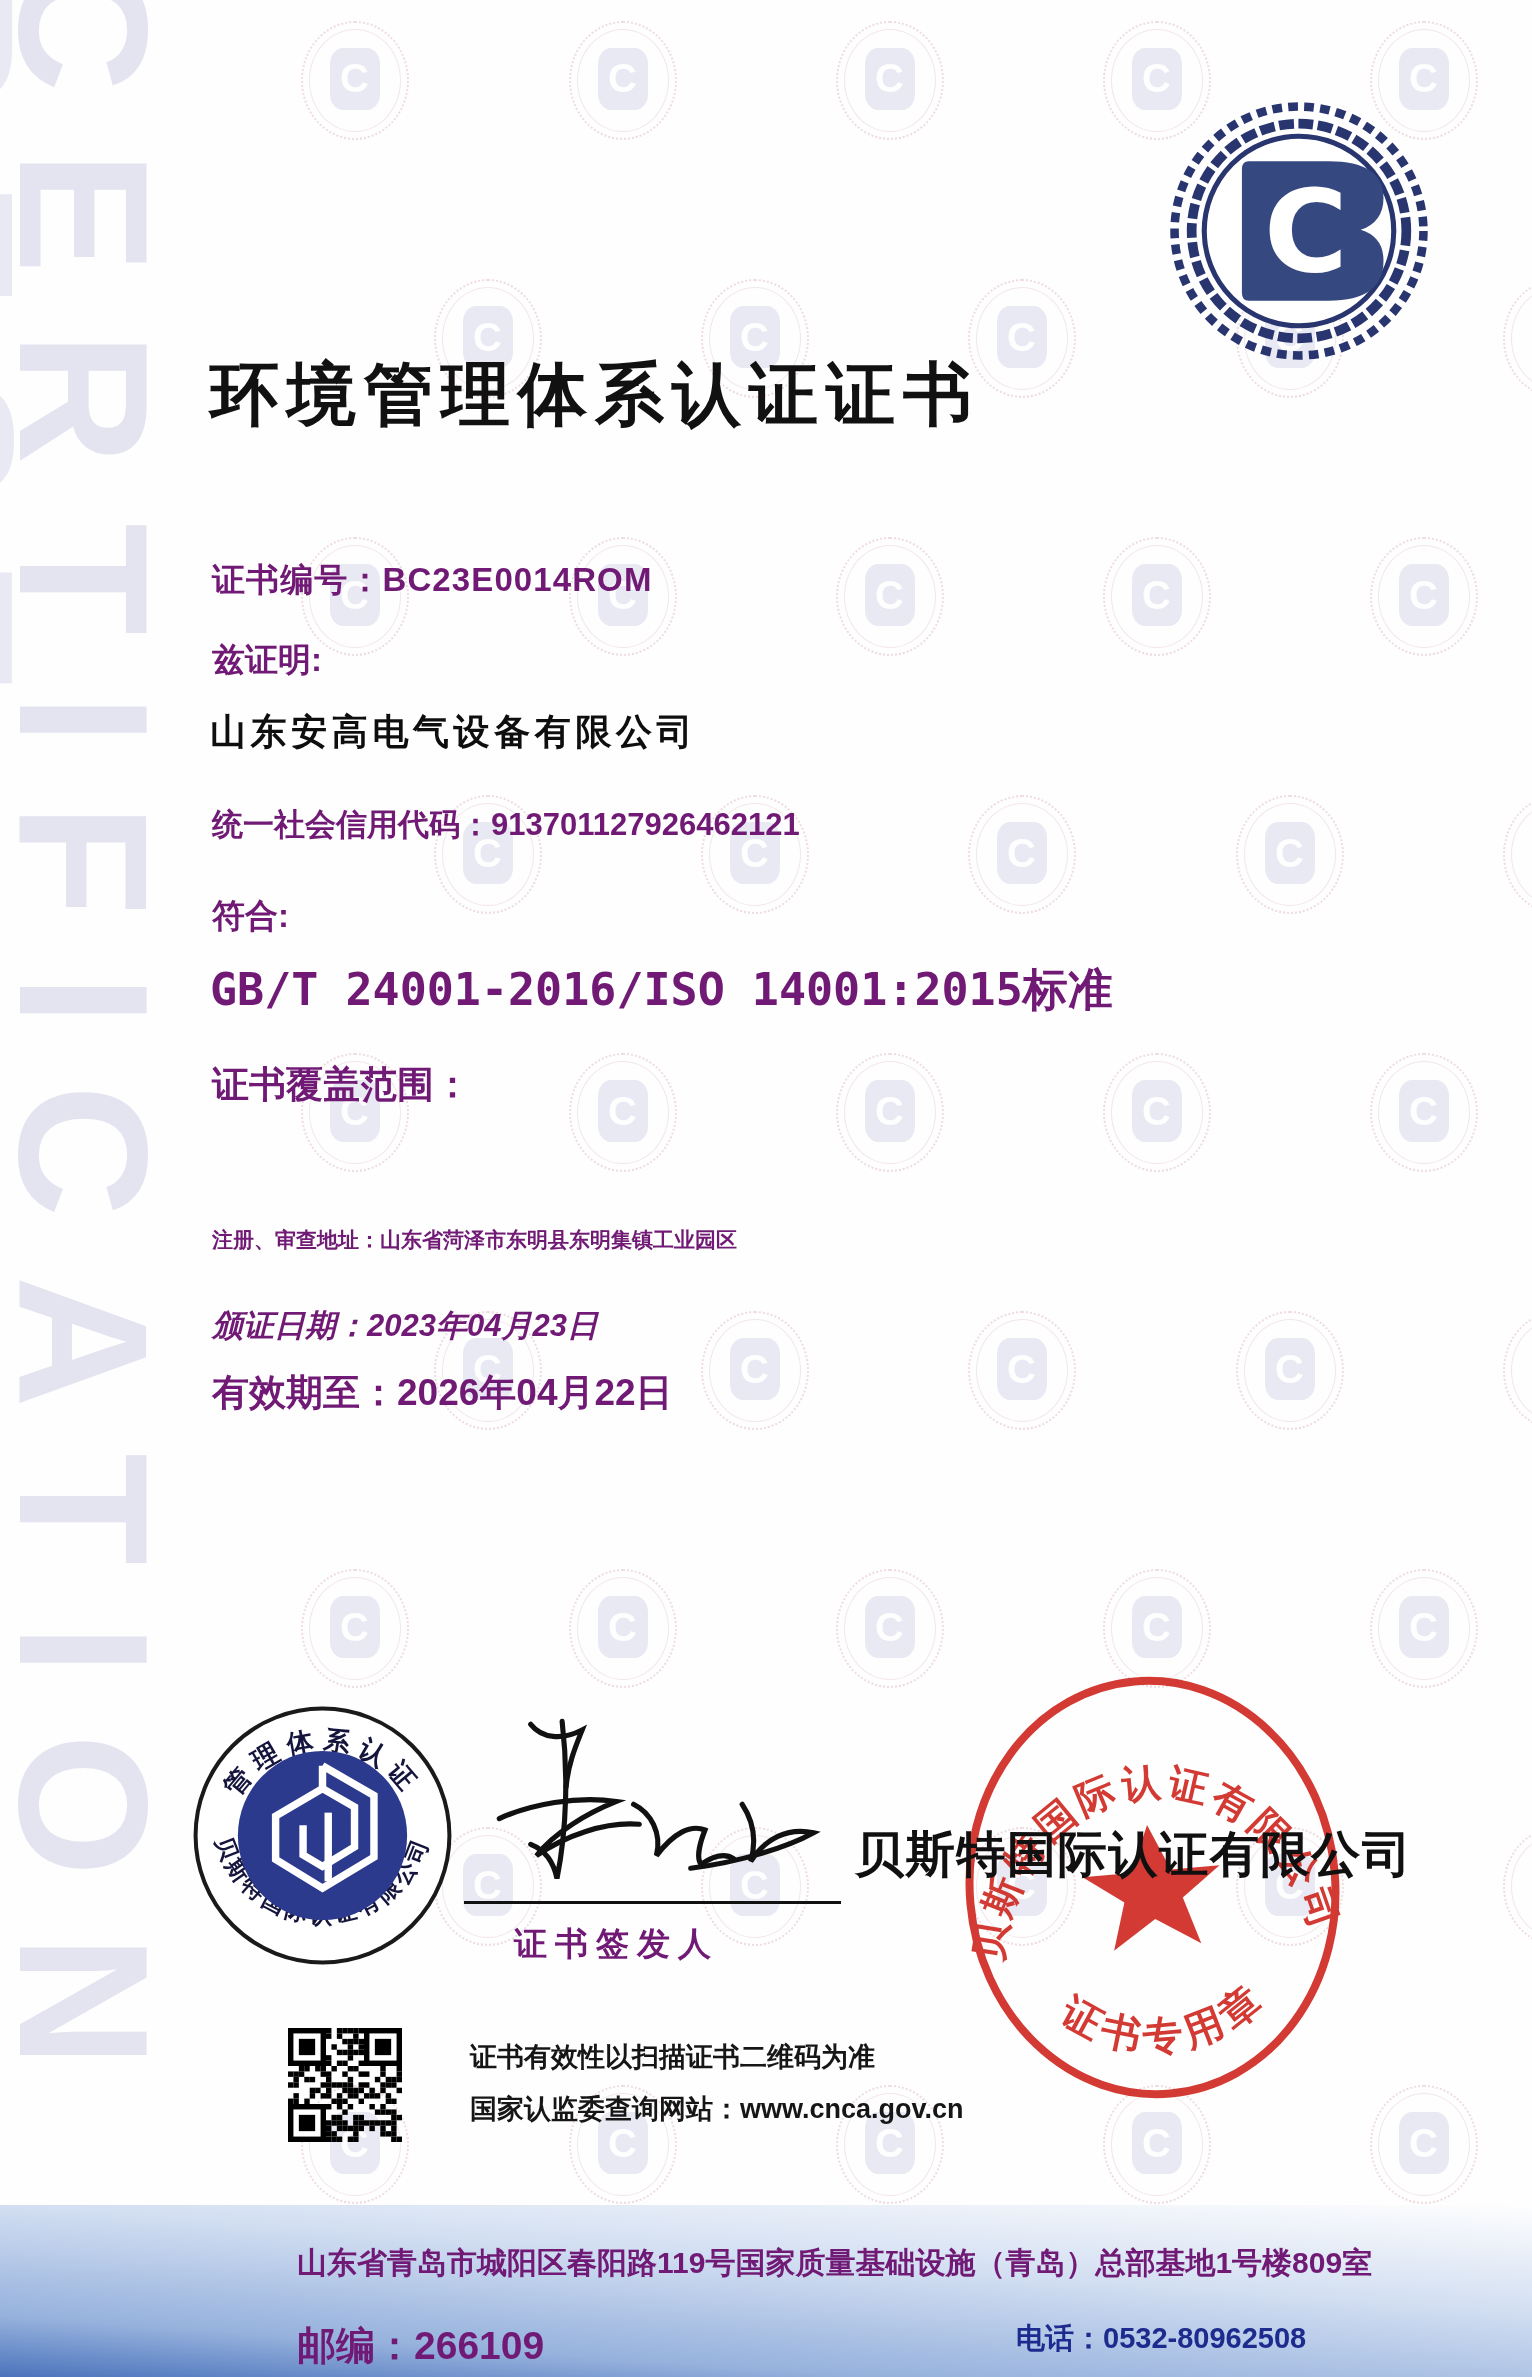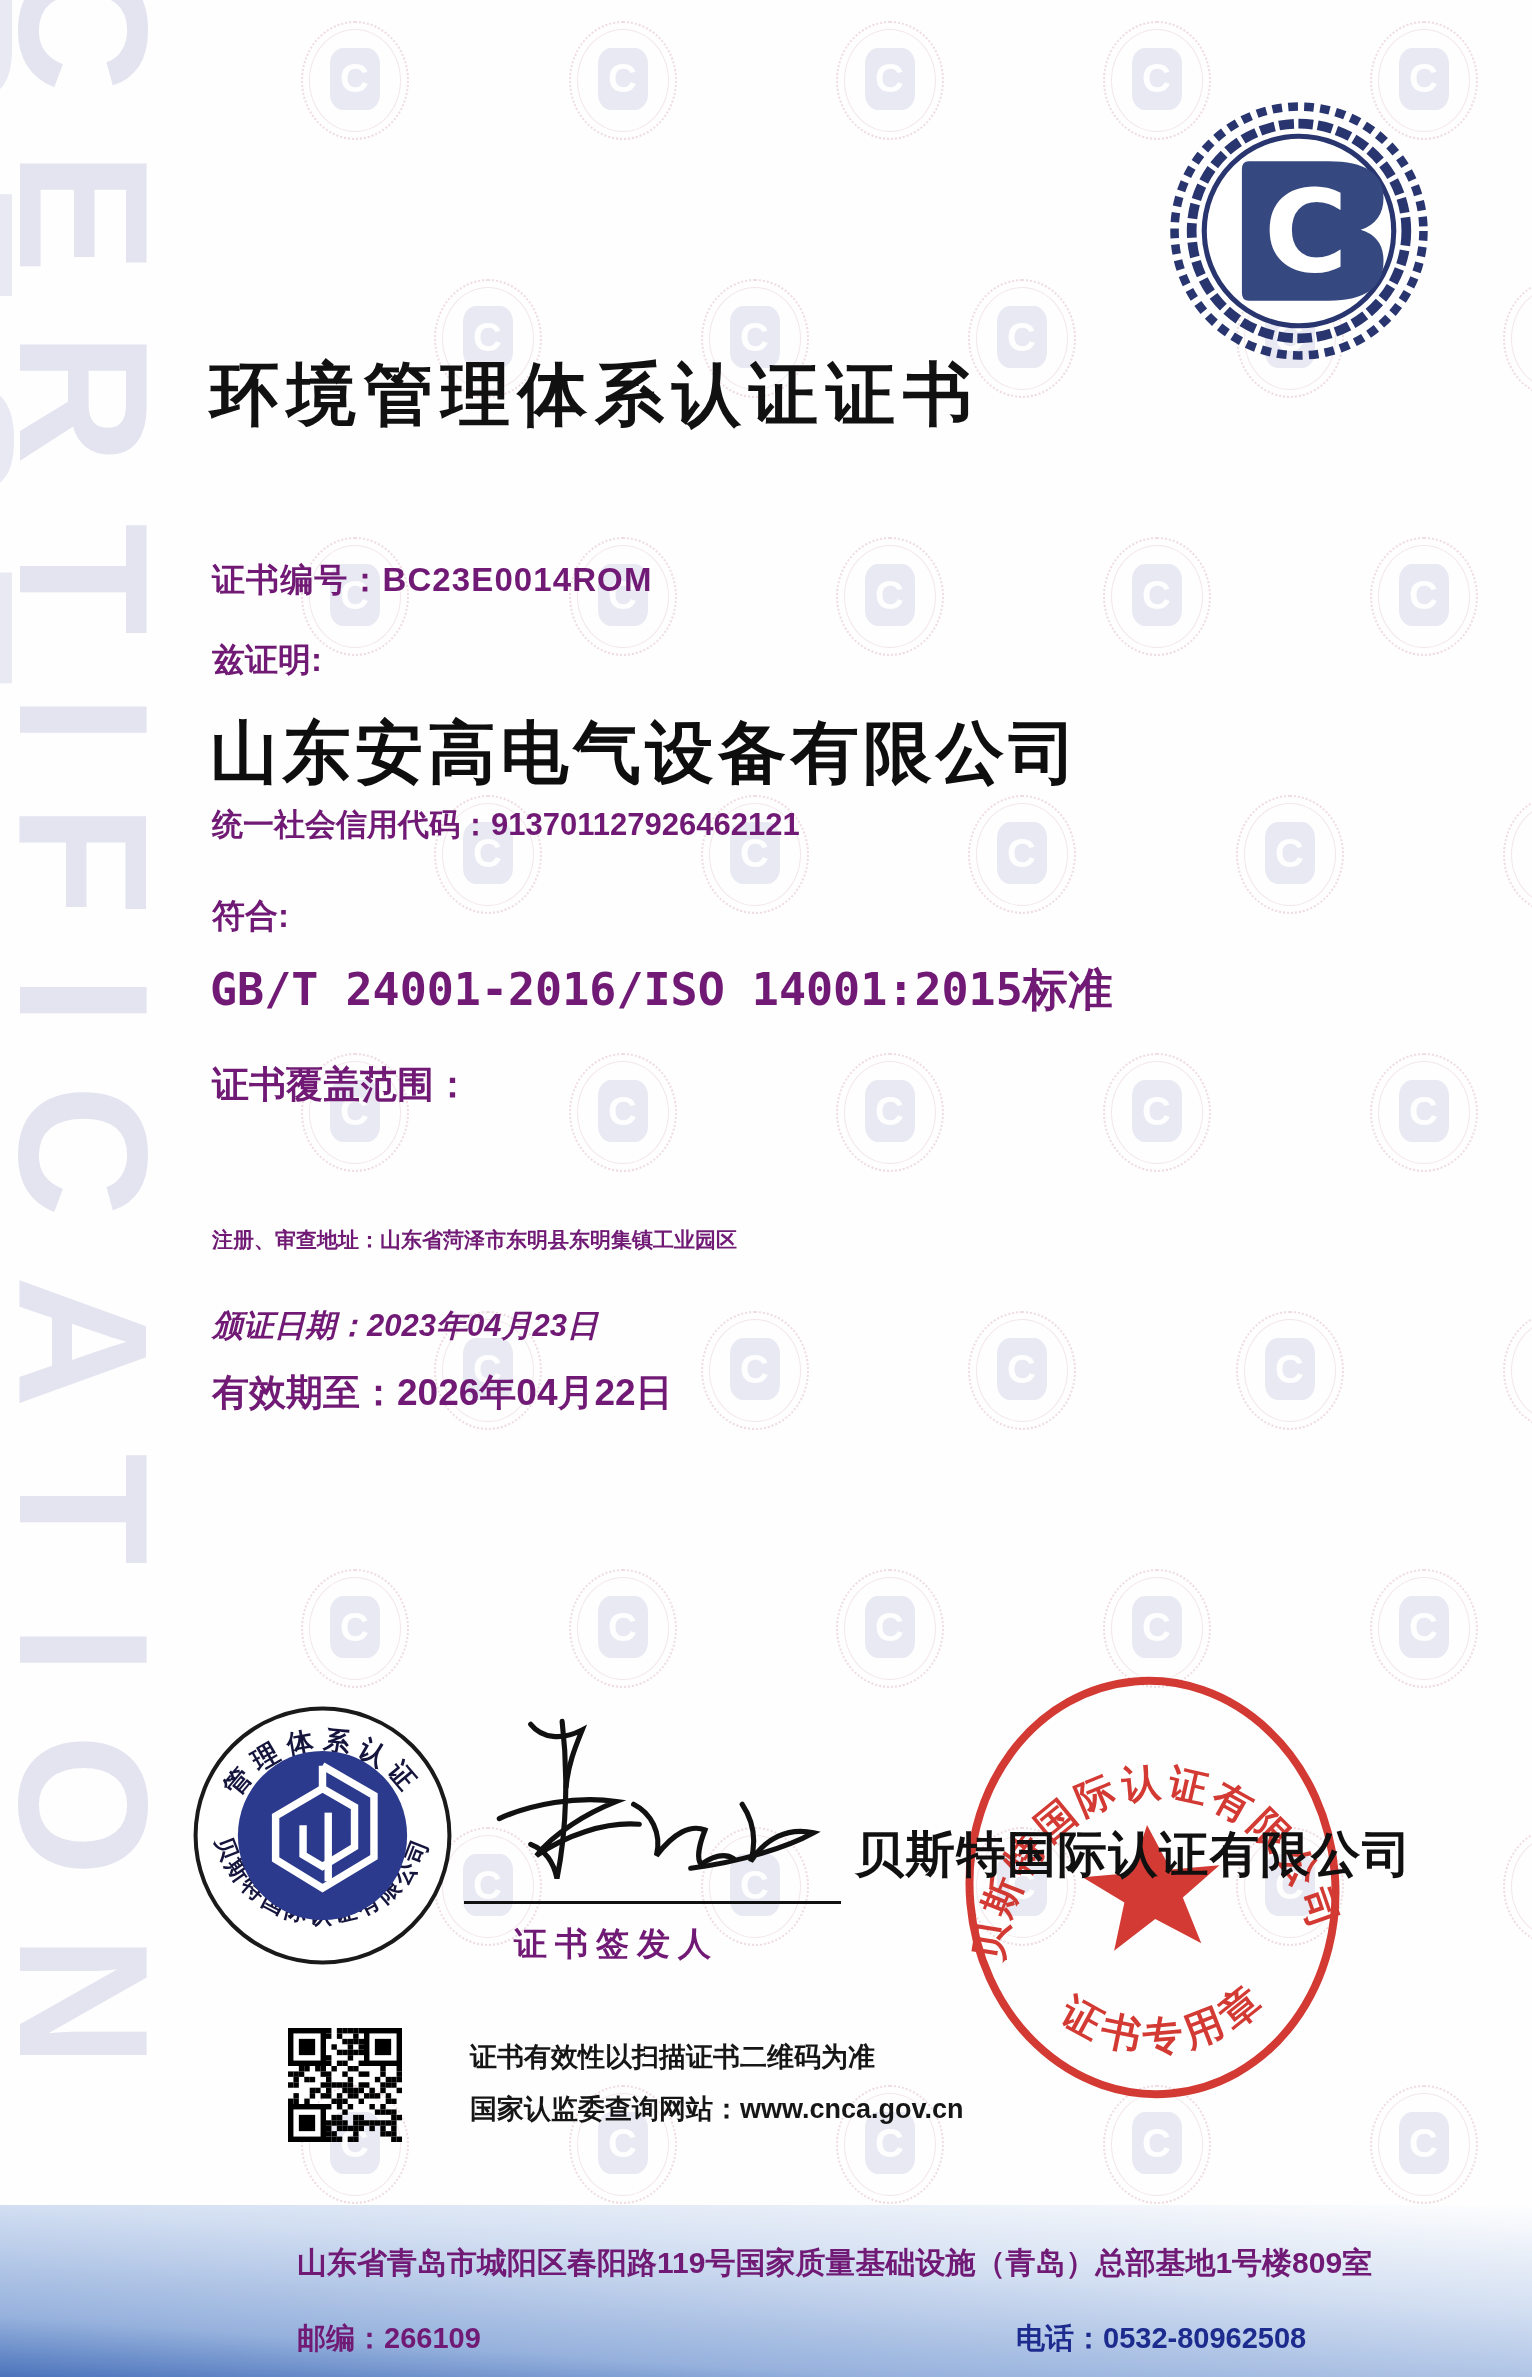--- a/index.html
+++ b/index.html
@@ -20,21 +20,21 @@
   .bcwm .ring2{position:absolute;inset:8px;border:1.7px solid rgba(205,150,165,.45);border-radius:50%;}
   .bcwm .blob{position:absolute;left:28.5px;top:27px;width:50px;height:62px;background:rgba(176,176,214,.55);
               border-radius:26%;display:flex;align-items:center;justify-content:center;
               font-weight:800;font-size:40px;color:rgba(255,255,255,.95);}
 
   
   .line{position:absolute;font-weight:700;white-space:nowrap;z-index:3;color:#701a75;}
   #title{left:210px;top:349px;font-size:69px;font-weight:800;letter-spacing:8px;color:#111;}
   #cert-no{left:212px;top:558px;font-size:33px;letter-spacing:1.1px;}
   #certify{left:212px;top:638px;font-size:33px;}
-  #company{left:210px;top:708px;font-size:68px;font-weight:800;letter-spacing:4.6px;color:#0e0e0e;}
+  #company{left:210px;top:708px;font-size:36px;font-weight:800;letter-spacing:4.6px;color:#0e0e0e;}
   #credit{left:212px;top:804px;font-size:31px;}
   #conform{left:212px;top:894px;font-size:33px;}
   #standard{left:210px;top:960px;font-size:45px;font-family:"DejaVu Sans Mono","Liberation Mono",monospace;
             font-weight:700;letter-spacing:0px;}
   #scope-label{left:212px;top:1060px;font-size:37px;}
   #scope{left:210px;top:1150px;font-size:39px;letter-spacing:3.4px;}
   #address{left:212px;top:1226px;font-size:21px;}
   #issue-date{left:212px;top:1305px;font-size:31px;font-style:italic;}
   #valid-until{left:212px;top:1368px;font-size:37px;}
 
@@ -50,21 +50,21 @@
   .info{position:absolute;left:470px;font-weight:600;font-size:27px;z-index:3;white-space:nowrap;}
   #info1{top:2039px;}
   #info2{top:2091px;}
   #info3{top:2142px;}
 
   
   #footer-band{left:0;top:2205px;width:1532px;height:172px;z-index:2;
     background:linear-gradient(184deg, rgba(160,190,230,0) 0%, rgba(140,172,222,.38) 38%,
                rgba(110,148,208,.72) 78%, rgba(66,108,184,.95) 100%);}
   #footer-address{left:297px;top:2243px;font-size:30px;z-index:3;}
-  #footer-postal{left:297px;top:2319px;font-size:29px;z-index:3;}
+  #footer-postal{left:297px;top:2319px;font-size:39px;z-index:3;}
   #footer-phone{left:1016px;top:2319px;font-size:29px;z-index:3;color:#1c2b8d;}
 </style>
 </head>
 <body>
 
 <div id="page">
 
   <div id="wm-best" class="vwm">BEST</div>
   <div id="wm-cert" class="vwm">CERTIFICATION</div>
   <div id="bcwm-layer">

